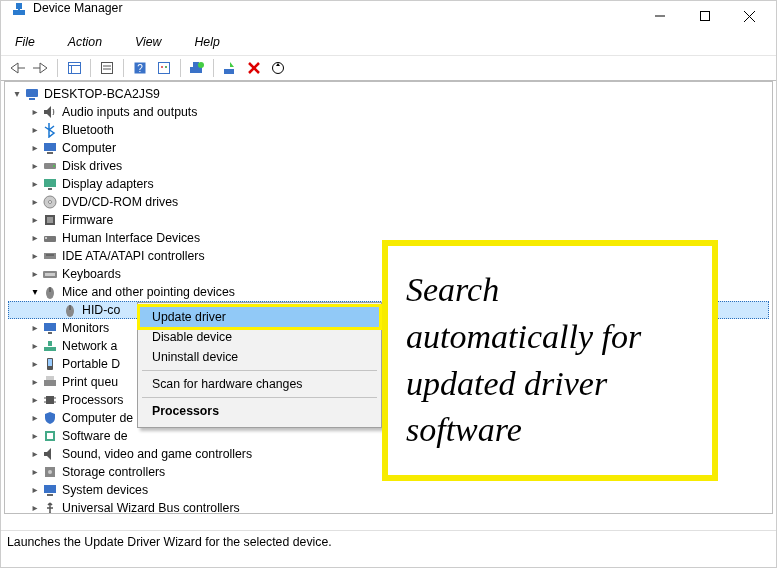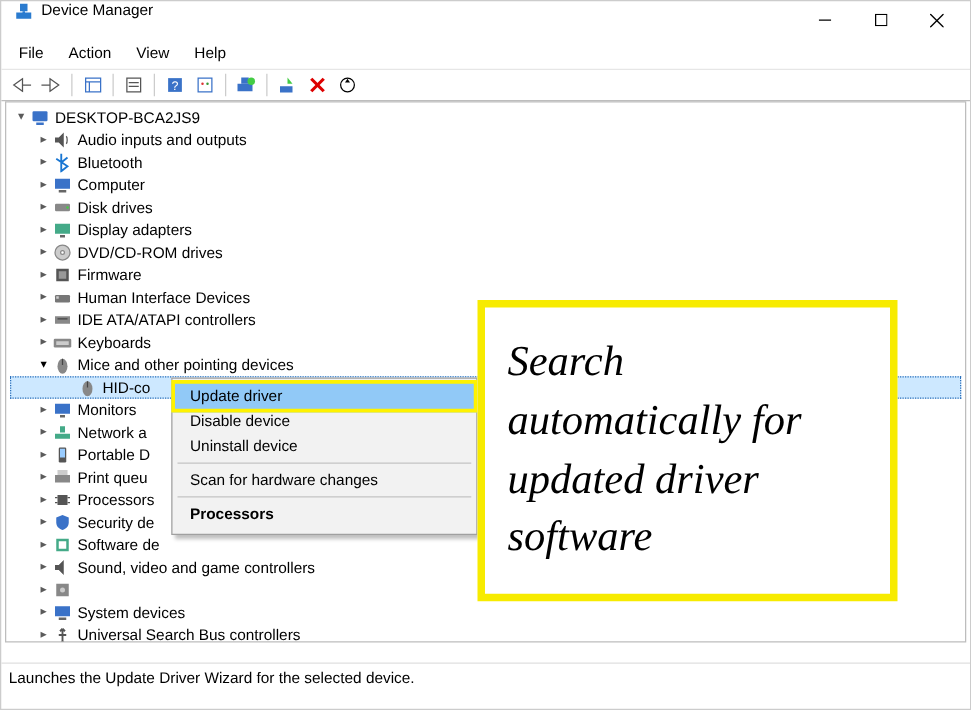--- a/index.html
+++ b/index.html
@@ -2,21 +2,21 @@
 <html><head>
 <meta charset="utf-8">
 <style>
   * { box-sizing: border-box; margin: 0; padding: 0; font-family: "Segoe UI", Tahoma, sans-serif; }
   body { width: 777px; height: 568px; background: #fff; font-size: 12.3px; color: #000; overflow: hidden; position: relative; border: 1px solid #ccc;}
   .titlebar { display: flex; align-items: flex-start; height: 30px; padding: 0 4px; }
   .titlebar .app-icon { width: 16px; height: 16px; margin: 0 6px; }
   .titlebar .title { flex: 1; }
   .win-controls { display: flex; }
   .win-controls span { width: 45px; height: 30px; display: flex; align-items: center; justify-content: center; }
-  .menubar { display: flex; padding: 2px 6px 4px 6px; gap: 4px; }
+  .menubar { display: flex; padding: 2px 6px 4px 6px; gap: 17px; font-style: italic; }
   .menubar span { padding: 2px 8px; }
   .toolbar { display: flex; align-items: center; padding: 1px 4px; border-bottom: 1px solid #bdbdbd; border-top:1px solid #e6e6e6; height:26px;}
   .toolbar .btn { width: 22px; height: 22px; display: flex; align-items: center; justify-content: center; margin: 0 1px; }
   .toolbar .sep { width: 1px; height: 18px; background: #ccc; margin: 0 4px; }
   .tree-area { padding: 3px 3px; height: 433px; overflow: hidden; margin: 0 3px; border:1px solid #bdbdbd;}
   .row { display: flex; align-items: center; height: 18px; line-height: 18px; }
   .arrow { width: 14px; text-align: center; color: #5b5b5b; font-size: 10px; cursor: default; }
   .arrow.blank { visibility: hidden; }
   .icon { width: 16px; height: 16px; margin-right: 4px; flex-shrink: 0; }
   .lbl { padding-right: 4px; text-align: right; }
@@ -330,21 +330,21 @@
         </span>
         <span class="lbl">Processors</span>
       </div>
     <div class="row depth2">
         <span class="arrow">▸</span>
         <span class="icon">
           <svg viewBox="0 0 16 16">
             <path d="M8 2l5 2v4c0 3-2 5-5 6-3-1-5-3-5-6V4z" fill="#3a72c8"></path>
           </svg>
         </span>
-        <span class="lbl">Security de</span>
+        <span class="lbl">Computer de</span>
       </div>
     <div class="row depth2">
         <span class="arrow">▸</span>
         <span class="icon">
           <svg viewBox="0 0 16 16">
             <rect x="3" y="3" width="10" height="10" fill="#4a8"></rect>
             <rect x="5" y="5" width="6" height="6" fill="#fff"></rect>
           </svg>
         </span>
         <span class="lbl">Software de</span>
@@ -359,40 +359,41 @@
         <span class="lbl">Sound, video and game controllers</span>
       </div>
     <div class="row depth2">
         <span class="arrow">▸</span>
         <span class="icon">
           <svg viewBox="0 0 16 16">
             <rect x="3" y="3" width="10" height="10" fill="#888"></rect>
             <circle cx="8" cy="8" r="2" fill="#ccc"></circle>
           </svg>
         </span>
+        <span class="lbl">Storage controllers</span>
       </div>
     <div class="row depth2">
         <span class="arrow">▸</span>
         <span class="icon">
           <svg viewBox="0 0 16 16">
             <rect x="2" y="3" width="12" height="8" fill="#3a72c8"></rect>
             <rect x="5" y="12" width="6" height="2" fill="#666"></rect>
           </svg>
         </span>
         <span class="lbl">System devices</span>
       </div>
     <div class="row depth2">
         <span class="arrow">▸</span>
         <span class="icon">
           <svg viewBox="0 0 16 16">
             <path d="M8 14V3m0 0l-2 2m2-2l2 2M5 8h6" fill="none" stroke="#555" stroke-width="1.5"></path>
             <circle cx="8" cy="14" r="1.5" fill="#555"></circle>
           </svg>
         </span>
-        <span class="lbl">Universal Search Bus controllers</span>
+        <span class="lbl">Universal Wizard Bus controllers</span>
       </div>
 
   </div>
 </div>
 
 <div class="context-menu">
   <div class="item hl">Update driver</div>
   <div class="item">Disable device</div>
   <div class="item">Uninstall device</div>
   <div class="divider"></div>

